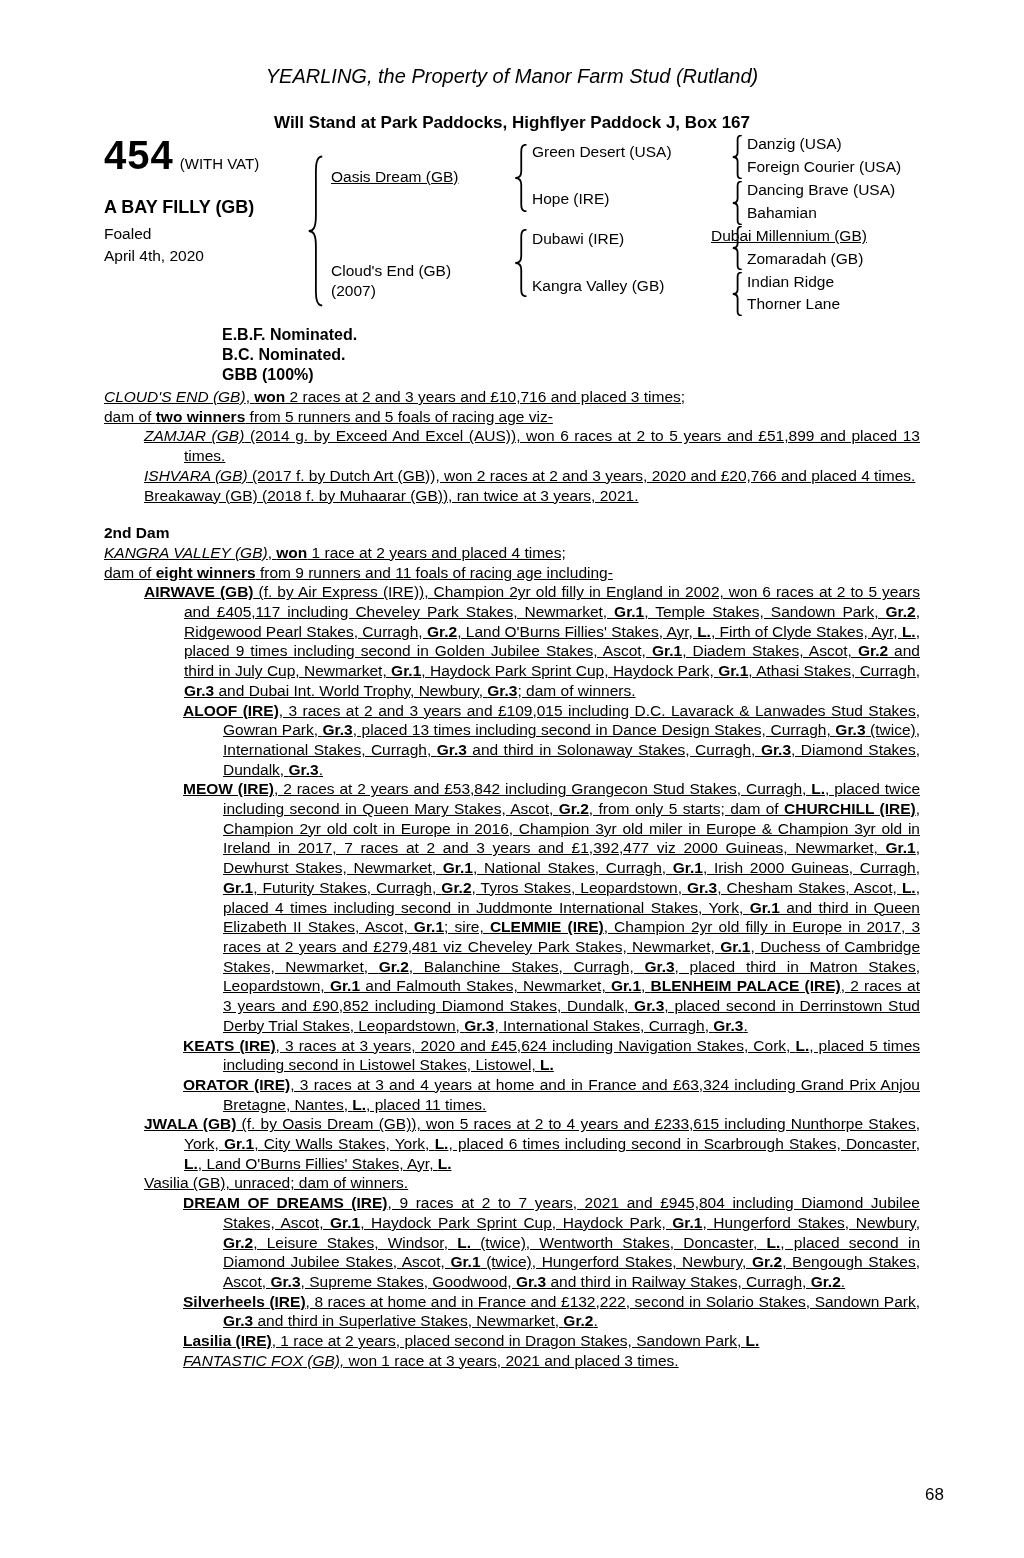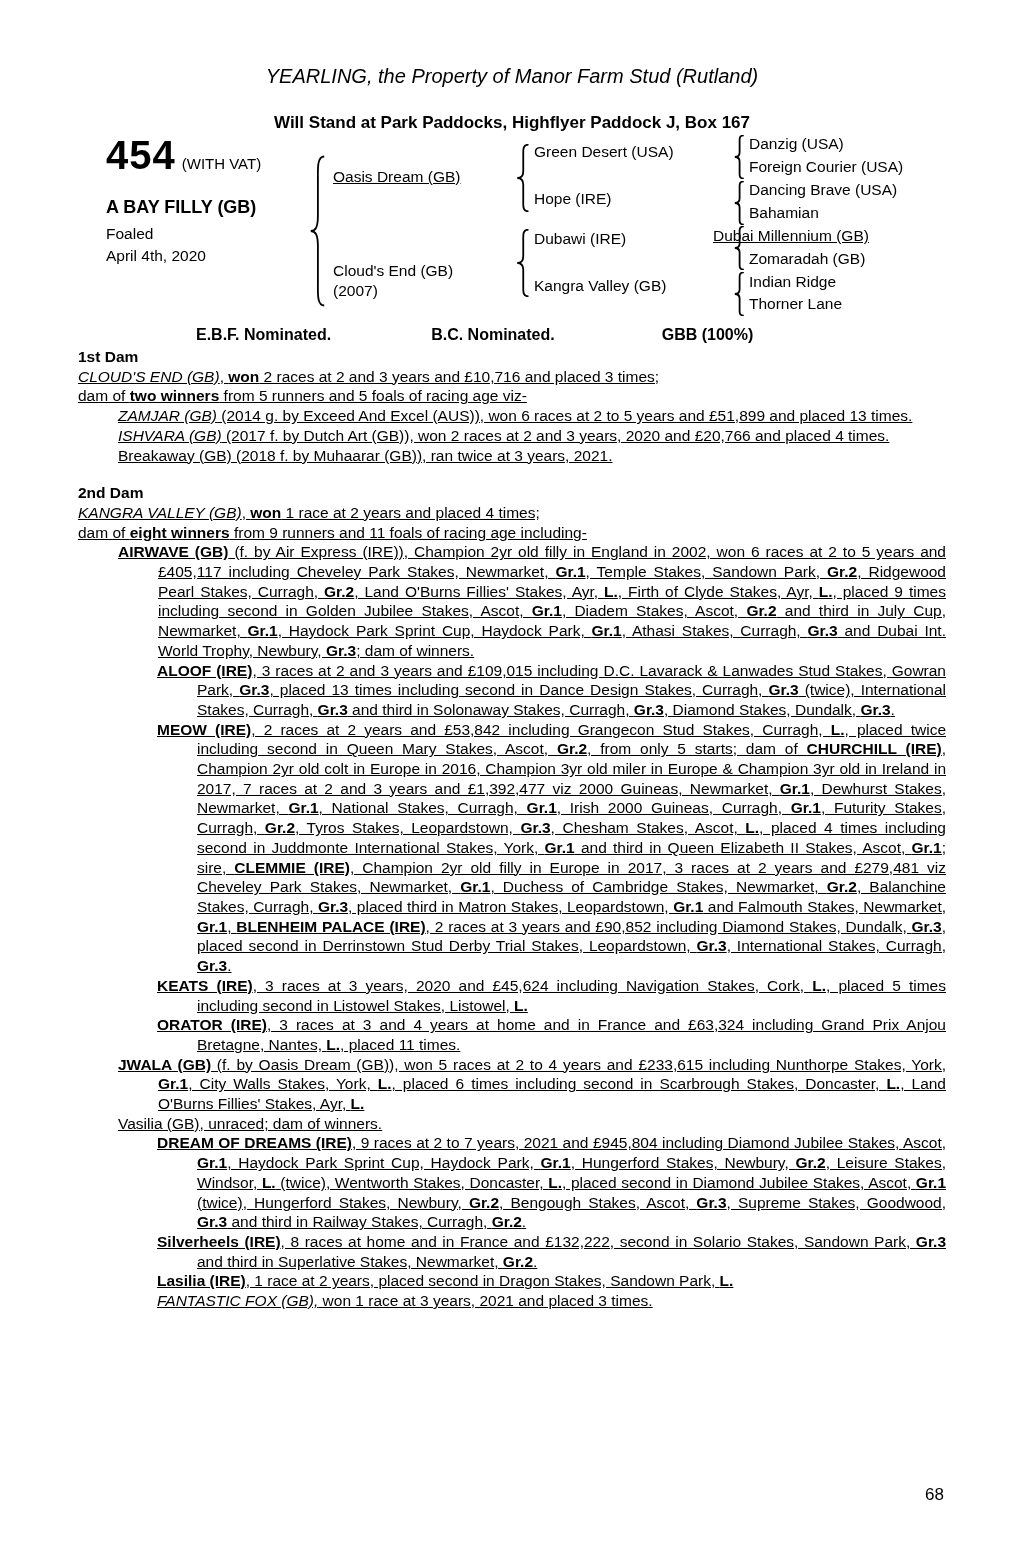--- a/index.html
+++ b/index.html
@@ -6,54 +6,55 @@
   .page {
     position:relative;
     width:1024px; height:1558px;
     margin:0 auto;
     background:#ffffff;
     color:#000;
     font-family:"Liberation Sans", sans-serif;
     box-sizing:border-box;
     overflow:hidden;
   }
-  .content { padding:0 78px; }
+  .content { padding:0 104px; }
 
   .title {
     margin-top:64px;
     text-align:center;
     font-style:italic;
     font-size:20px;
     line-height:24px;
   }
   .stand-line {
     margin-top:25px;
     font-weight:bold;
     font-size:17px;
     line-height:20px;
     text-align:center;
   }
 
   
-  .pedigree { position:relative; height:186px; margin-top:0; font-size:15.5px;margin-left:28px; }
+  .pedigree { position:relative; height:186px; margin-top:0; font-size:15.5px; }
   .ped-item { position:absolute; white-space:nowrap; line-height:20px; }
   .lot-num { font-size:40px; font-weight:bold; line-height:40px; letter-spacing:1px; }
   .vat { font-size:15px; margin-left:6px; }
   .horse-name { font-weight:bold; font-size:18px; }
   .brace { position:absolute; }
   .brace path { fill:none; stroke:#000; stroke-width:1.8px; vector-effect:non-scaling-stroke; }
 
   
   .noms {
     display:flex;
     padding-left:118px;
     margin-top:6px;
     font-weight:bold;
     font-size:16px;
     line-height:20px;
+    flex-direction:column;
   }
   .noms .nom-ebf { margin-right:100px; }
   .noms .nom-bc  { margin-right:107px; }
 
   
   .dam-section { margin-top:2px; }
   .dam-section + .dam-section { margin-top:18px; }
   .dam-heading { margin:0; font-size:15.5px; font-weight:bold; line-height:19.7px; }
   .entries { font-size:15.5px; line-height:19.7px; }
   .entry { margin:0; text-align:justify;text-decoration:underline; }
@@ -129,21 +130,20 @@
       <div class="ped-item" style="left:643px; top:161px;">Thorner Lane</div>
     </div>
 
     <div class="noms">
       <span class="nom-ebf">E.B.F. Nominated.</span>
       <span class="nom-bc">B.C. Nominated.</span>
       <span class="nom-gbb">GBB (100%)</span>
     </div>
 
     <div class="dam-section">
-      <h3 class="dam-heading">1st Dam</h3>
       <div class="entries">
           <p class="entry ind0"><span class="i">CLOUD'S END (GB)</span><span>, </span><span class="b">won</span><span> 2 races at 2 and 3 years and £10,716 and placed 3 times;</span></p>
           <p class="entry ind0"><span>dam of </span><span class="b">two winners</span><span> from 5 runners and 5 foals of racing age viz-</span></p>
           <p class="entry ind1"><span class="i">ZAMJAR (GB)</span><span> (2014 g. by Exceed And Excel (AUS)), won 6 races at 2 to 5 years and £51,899 and placed 13 times.</span></p>
           <p class="entry ind1"><span class="i">ISHVARA (GB)</span><span> (2017 f. by Dutch Art (GB)), won 2 races at 2 and 3 years, 2020 and £20,766 and placed 4 times.</span></p>
           <p class="entry ind1"><span>Breakaway (GB) (2018 f. by Muhaarar (GB)), ran twice at 3 years, 2021.</span></p>
         </div>
     </div>
 
     <div class="dam-section">

